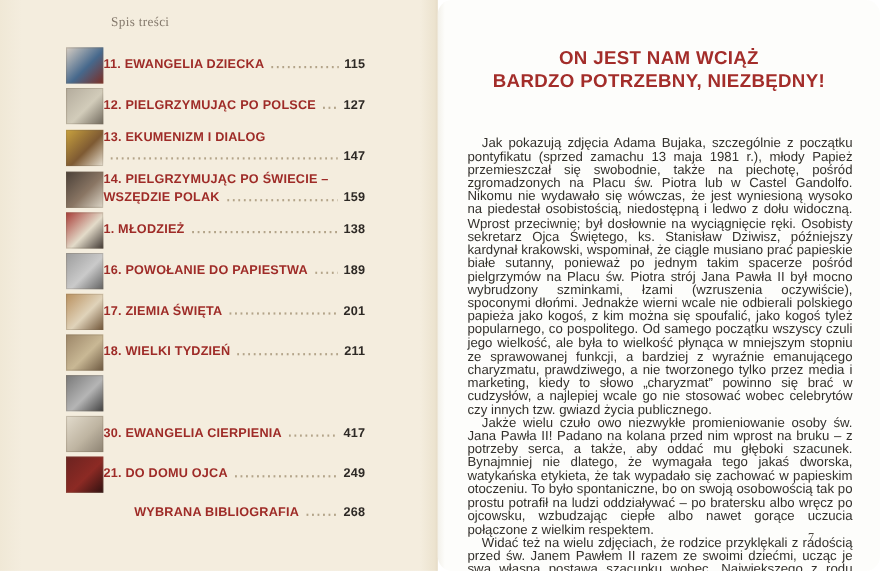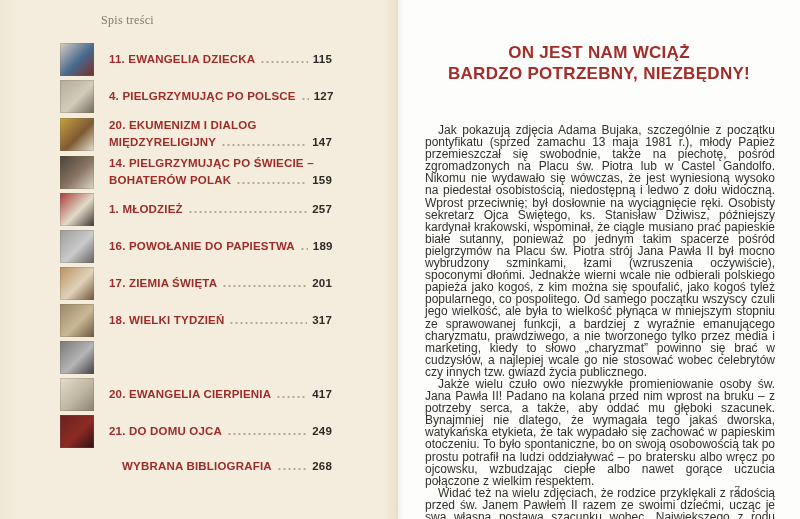--- a/index.html
+++ b/index.html
@@ -14,21 +14,21 @@
   .left-page {
     position:relative; width:398px; height:519px; flex:none;
     background:linear-gradient(90deg,#f0e8d6 0%, #f4edde 5%, #f4edde 96%, #ece3cf 99.3%, #e5dbc6 100%);
   }
   .toc-header {
     position:absolute; top:13px; left:101px;
     font-family:"Liberation Serif", serif;
     font-size:12px; color:#84796c; letter-spacing:0.3px;
   }
   .toc-list { position:absolute; top:43px; left:60px; width:272px; }
-  .toc-entry { display:flex; align-items:center; gap:15px; min-height:33px; margin-bottom:4px; }
+  .toc-entry { display:flex; align-items:center; gap:0; min-height:33px; margin-bottom:4px; }
   .thumb {
     width:34px; height:33px; flex:none;
     box-shadow:0 0 0 1px rgba(120,105,80,0.25) inset;
   }
   .entry-text {
     flex:1; color:#9e2b27; font-weight:bold;
     font-size:11.5px; line-height:17px; letter-spacing:0.2px;
   }
   .title-row { display:flex; align-items:baseline; }
   .last-line { white-space:nowrap; }
@@ -37,20 +37,21 @@
     background-image:radial-gradient(circle, #b3a489 1px, rgba(0,0,0,0) 1.2px);
     background-size:5px 2px; background-repeat:repeat-x; background-position:left bottom;
   }
   .page-num { color:#2d2925; font-weight:bold; font-size:11.5px; }
   .biblio-row { margin-left:62px; margin-top:10px; }
 
   
   .right-page {
     position:relative; width:402px; height:519px; flex:none;
     background:linear-gradient(90deg,#f3f1ea 0%, #fdfdfb 1.6%, #fdfdfb 100%);
+    border-radius:13px;
   }
   .chapter-heading {
     position:absolute; top:42px; left:10px; right:10px;
     text-align:center; color:#a32d2a; font-weight:bold;
     font-size:17px; line-height:21px; letter-spacing:0.3px;
   }
   .body-text {
     position:absolute; top:124px; left:27px; width:350px;
     font-family:Liberation Sans, sans-serif;
     font-size:12px; line-height:12.1px; color:#33302b;
@@ -80,55 +81,54 @@
         <span class="last-line">11. EWANGELIA DZIECKA</span>
         <span class="leader"></span>
         <span class="page-num">115</span>
       </div>
     </div>
   </div>
         <div class="toc-entry">
     <div class="thumb" title="pope kneeling kissing the ground" style="background: linear-gradient(135deg, rgb(179, 171, 156) 0%, rgb(210, 204, 186) 55%, rgb(111, 104, 92) 100%);"></div>
     <div class="entry-text">
       <div class="title-row">
-        <span class="last-line">4. PIELGRZYMUJĄC PO POLSCE</span>
+        <span class="last-line">12. PIELGRZYMUJĄC PO POLSCE</span>
         <span class="leader"></span>
         <span class="page-num">127</span>
       </div>
     </div>
   </div>
         <div class="toc-entry">
     <div class="thumb" title="pope greeting man in yellow patterned shirt" style="background: linear-gradient(135deg, rgb(201, 162, 62) 0%, rgb(126, 90, 51) 55%, rgb(232, 226, 212) 100%);"></div>
     <div class="entry-text">
-      <div class="title-line">20. EKUMENIZM I DIALOG</div>
+      <div class="title-line">13. EKUMENIZM I DIALOG</div>
             <div class="title-row">
-        <span class="last-line">MIĘDZYRELIGIJNY</span>
         <span class="leader"></span>
         <span class="page-num">147</span>
       </div>
     </div>
   </div>
         <div class="toc-entry">
     <div class="thumb" title="pope in white among dark-clad crowd" style="background: linear-gradient(135deg, rgb(74, 64, 56) 0%, rgb(138, 118, 100) 55%, rgb(222, 216, 202) 100%);"></div>
     <div class="entry-text">
       <div class="title-line">14. PIELGRZYMUJĄC PO ŚWIECIE –</div>
             <div class="title-row">
-        <span class="last-line">BOHATERÓW POLAK</span>
+        <span class="last-line">WSZĘDZIE POLAK</span>
         <span class="leader"></span>
         <span class="page-num">159</span>
       </div>
     </div>
   </div>
         <div class="toc-entry">
     <div class="thumb" title="pope with colorfully dressed young people" style="background: linear-gradient(135deg, rgb(168, 59, 54) 0%, rgb(227, 219, 201) 55%, rgb(61, 53, 48) 100%);"></div>
     <div class="entry-text">
       <div class="title-row">
         <span class="last-line">1. MŁODZIEŻ</span>
         <span class="leader"></span>
-        <span class="page-num">257</span>
+        <span class="page-num">138</span>
       </div>
     </div>
   </div>
         <div class="toc-entry">
     <div class="thumb" title="black and white photo of pope" style="background: linear-gradient(135deg, rgb(156, 156, 156) 0%, rgb(202, 202, 202) 55%, rgb(96, 96, 96) 100%);"></div>
     <div class="entry-text">
       <div class="title-row">
         <span class="last-line">16. POWOŁANIE DO PAPIESTWA</span>
         <span class="leader"></span>
         <span class="page-num">189</span>
@@ -144,32 +144,32 @@
         <span class="page-num">201</span>
       </div>
     </div>
   </div>
         <div class="toc-entry">
     <div class="thumb" title="figures before ancient ruins" style="background: linear-gradient(135deg, rgb(156, 134, 104) 0%, rgb(201, 184, 149) 55%, rgb(107, 87, 63) 100%);"></div>
     <div class="entry-text">
       <div class="title-row">
         <span class="last-line">18. WIELKI TYDZIEŃ</span>
         <span class="leader"></span>
-        <span class="page-num">317</span>
+        <span class="page-num">211</span>
       </div>
     </div>
   </div>
         <div class="toc-entry">
     <div class="thumb" title="black and white close-up portrait" style="background: linear-gradient(135deg, rgb(120, 120, 120) 0%, rgb(181, 181, 181) 55%, rgb(63, 63, 63) 100%);"></div>
   </div>
         <div class="toc-entry">
     <div class="thumb" title="pope in white writing at desk" style="background: linear-gradient(135deg, rgb(227, 220, 205) 0%, rgb(191, 181, 162) 55%, rgb(140, 130, 114) 100%);"></div>
     <div class="entry-text">
       <div class="title-row">
-        <span class="last-line">20. EWANGELIA CIERPIENIA</span>
+        <span class="last-line">30. EWANGELIA CIERPIENIA</span>
         <span class="leader"></span>
         <span class="page-num">417</span>
       </div>
     </div>
   </div>
         <div class="toc-entry">
     <div class="thumb" title="coffin before dark red curtain" style="background: linear-gradient(135deg, rgb(107, 35, 32) 0%, rgb(140, 42, 36) 55%, rgb(47, 17, 16) 100%);"></div>
     <div class="entry-text">
       <div class="title-row">
         <span class="last-line">21. DO DOMU OJCA</span>

